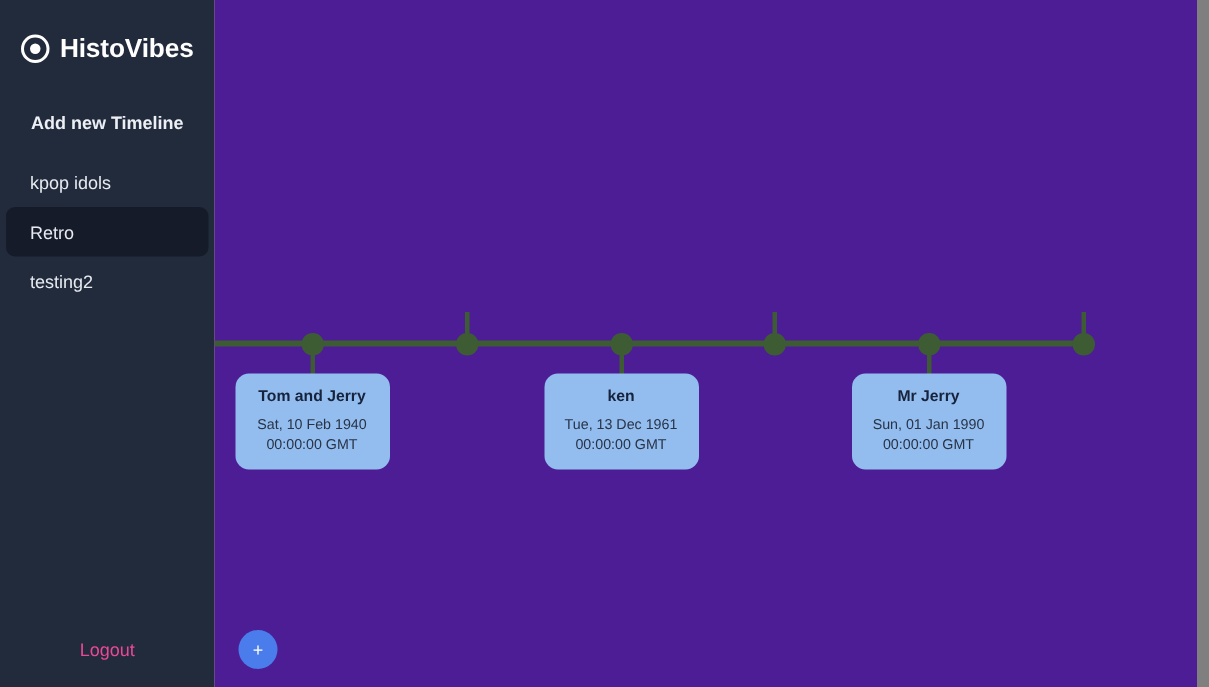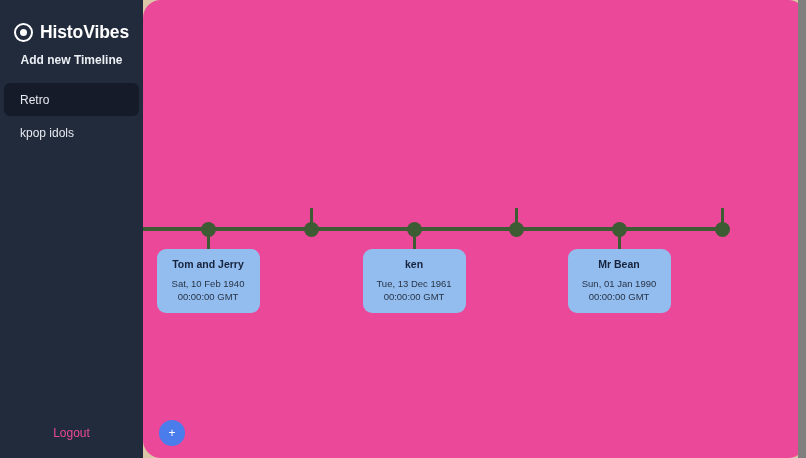--- a/index.html
+++ b/index.html
@@ -58,20 +58,21 @@
   }
   .brand-text {
     color: #ffffff;
     font-size: 17.5px;
     font-weight: bold;
     letter-spacing: -0.1px;
     white-space: nowrap;
   }
 
   .add-timeline {
+    margin-top: 22px;
     text-align: center;
     color: #eceff4;
     font-size: 12px;
     font-weight: bold;
     padding: 6px 4px;
     cursor: pointer;
   }
 
   .tl-list {
     margin-top: 10px;
@@ -210,30 +211,31 @@
     <div class="brand">
       <span class="brand-mark">
           <i></i>
         </span>
       <span class="brand-text">HistoVibes</span>
     </div>
 
     <div class="add-timeline">Add new Timeline</div>
 
     <nav class="tl-list">
+      <div class="tl-item">kpop idols</div>
       <div class="tl-item active">Retro</div>
-      <div class="tl-item">kpop idols</div>
+      <div class="tl-item">testing2</div>
     </nav>
 
     <div class="sidebar-spacer"></div>
 
     <div class="logout">Logout</div>
   </aside>
 
-  <section id="main" style="background: #ec4899; border-radius: 18px;">
+  <section id="main" style="background: #4c1d95;">
 
     <div id="timeline-axis" style="width: 579px; background: rgb(62, 92, 51);"></div>
 
     <div id="nodes">
         <div class="node" style="left: 65px;">
           <div class="node-stem down" style="background: rgb(62, 92, 51);"></div>
           <div class="node-dot" style="background: rgb(62, 92, 51);"></div>
           <div class="card below" style="background: rgb(146, 189, 238);">
             <div class="card-title">Tom and Jerry</div>
             <div class="card-date">Sat, 10 Feb 1940</div>
@@ -254,21 +256,21 @@
           </div>
         </div>
         <div class="node" style="left: 373px;">
           <div class="node-stem up" style="background: rgb(62, 92, 51);"></div>
           <div class="node-dot" style="background: rgb(62, 92, 51);"></div>
         </div>
         <div class="node" style="left: 476px;">
           <div class="node-stem down" style="background: rgb(62, 92, 51);"></div>
           <div class="node-dot" style="background: rgb(62, 92, 51);"></div>
           <div class="card below" style="background: rgb(146, 189, 238);">
-            <div class="card-title">Mr Bean</div>
+            <div class="card-title">Mr Jerry</div>
             <div class="card-date">Sun, 01 Jan 1990</div>
             <div class="card-time">00:00:00 GMT</div>
           </div>
         </div>
         <div class="node" style="left: 579px;">
           <div class="node-stem up" style="background: rgb(62, 92, 51);"></div>
           <div class="node-dot" style="background: rgb(62, 92, 51);"></div>
         </div>
       </div>
 

